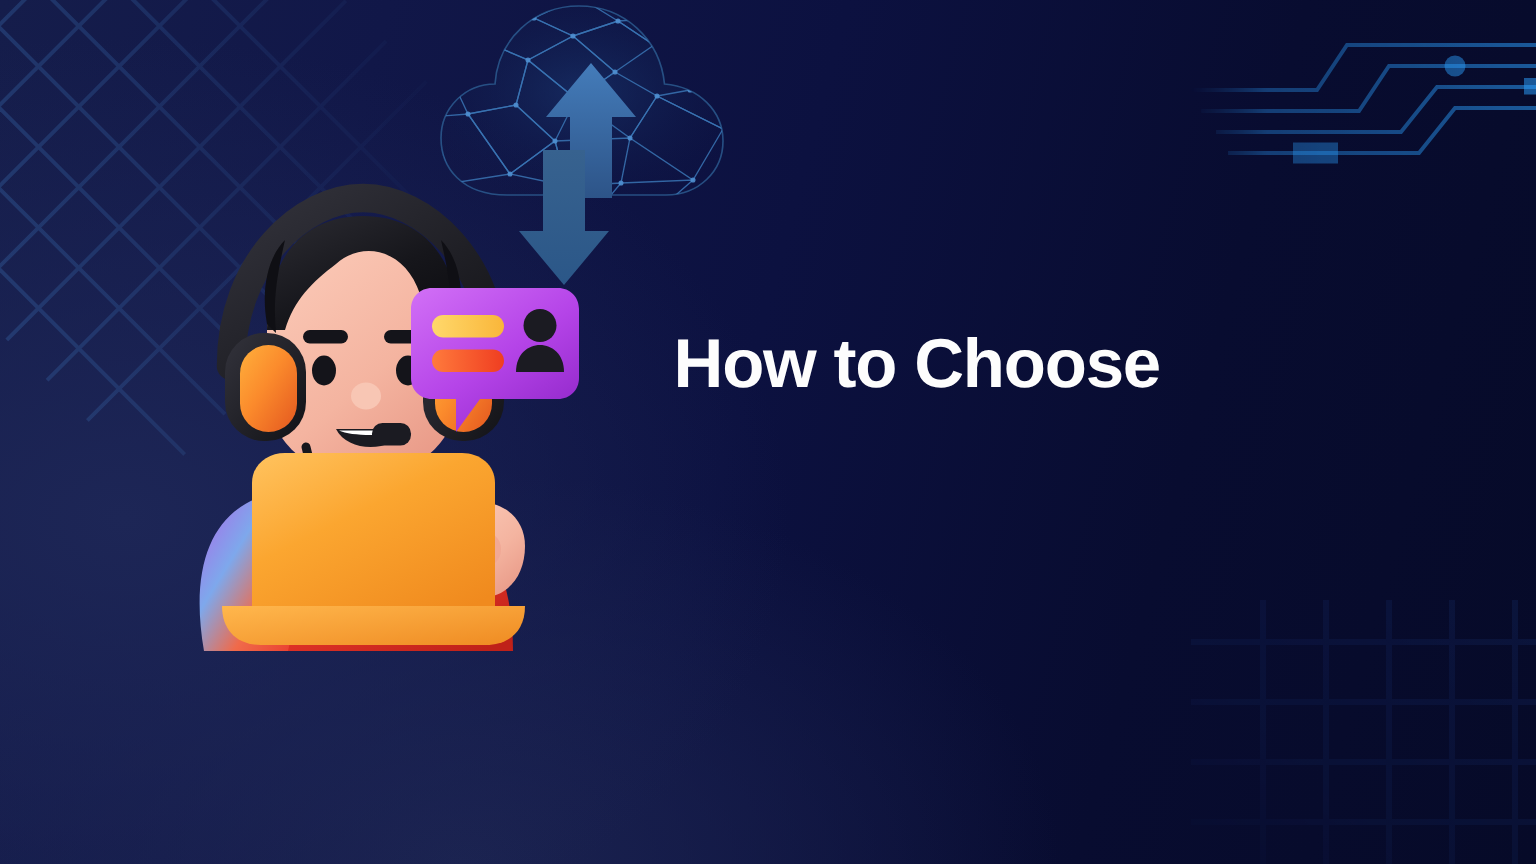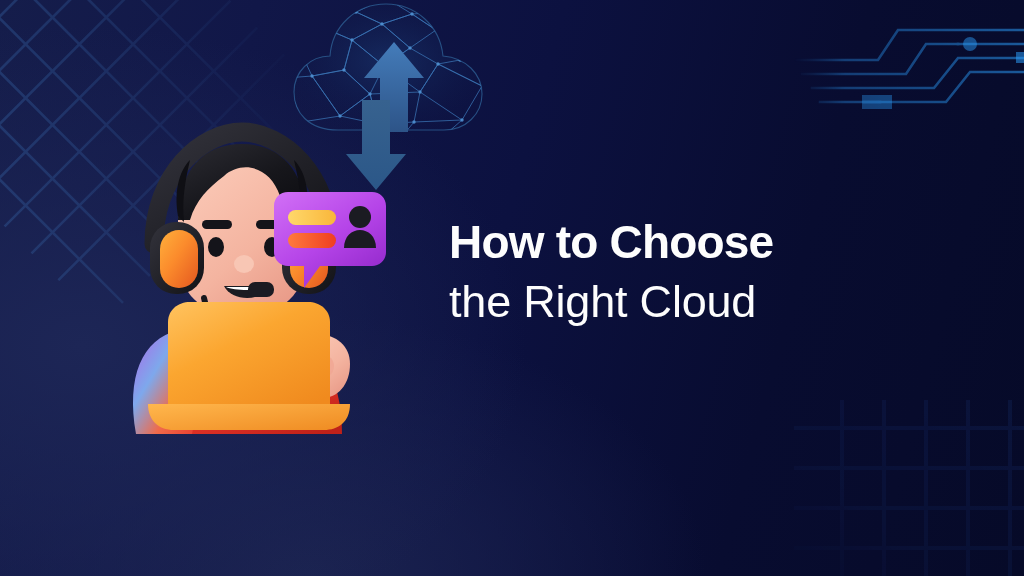--- a/index.html
+++ b/index.html
@@ -353,16 +353,15 @@
                L42 74 L26 96 L26 74 L10 74 C2 74 -4 68 -4 60 L-4 14 C-4 6 2 0 10 0 Z" fill="url(#bubbleG)"></path>
       <rect x="10" y="18" width="48" height="15" rx="7.5" fill="url(#barY)"></rect>
       <rect x="10" y="41" width="48" height="15" rx="7.5" fill="url(#barO)"></rect>
       <circle cx="82" cy="25" r="11" fill="#1b1b22"></circle>
       <path d="M66 56 C66 44 74 38 82 38 C90 38 98 44 98 56 Z" fill="#1b1b22"></path>
     </g>
   </svg>
 
   <div id="headline">
     <span class="line" id="title-line-1">How to Choose</span>
-    <span class="line" id="title-line-2">the Right Cloud</span>
   </div>
 
 </div>
 
 </body></html>

